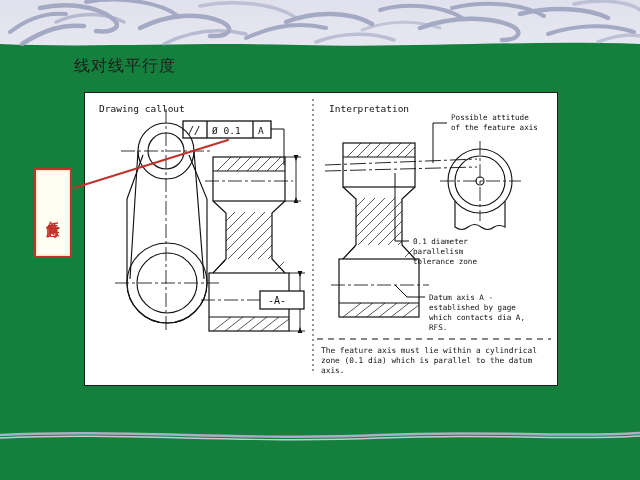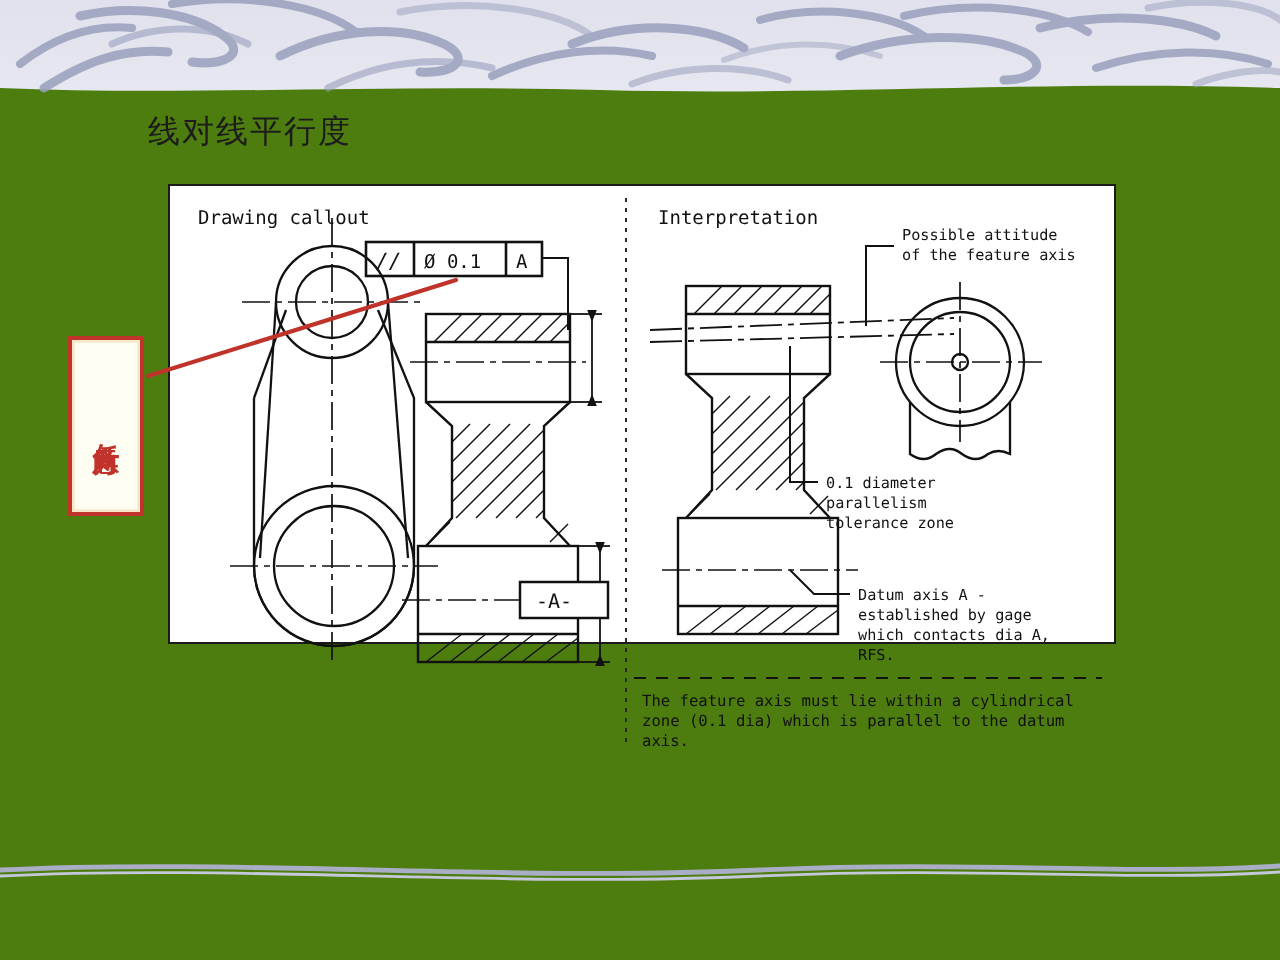--- a/index.html
+++ b/index.html
@@ -13,21 +13,21 @@
     background: #ffffff;
     font-family: "Liberation Sans", sans-serif;
     position: relative;
   }
 
   
   #slide {
     position: absolute;
     left: 0; top: 0;
     width: 640px; height: 480px;
-    background: #4d7c0f;
+    background: #15803d;
   }
 
   
   .header-band {
     position: absolute;
     left: 0; top: 0;
     width: 640px;
     height: 50px;
     overflow: hidden;
   }
@@ -53,21 +53,21 @@
     font-family: "Liberation Sans", sans-serif;
     white-space: nowrap;
   }
 
   
   .figure-frame {
     position: absolute;
     left: 84px;
     top: 92px;
     width: 474px;
-    height: 230px;
+    height: 294px;
     border: 1.6px solid #1b1b1b;
     background: #ffffff;
     box-sizing: border-box;
   }
   .figure-inner {
     position: absolute;
     left: 0; top: 0;
     width: 100%; height: 100%;
   }
   .figure-inner svg { display: block; }

